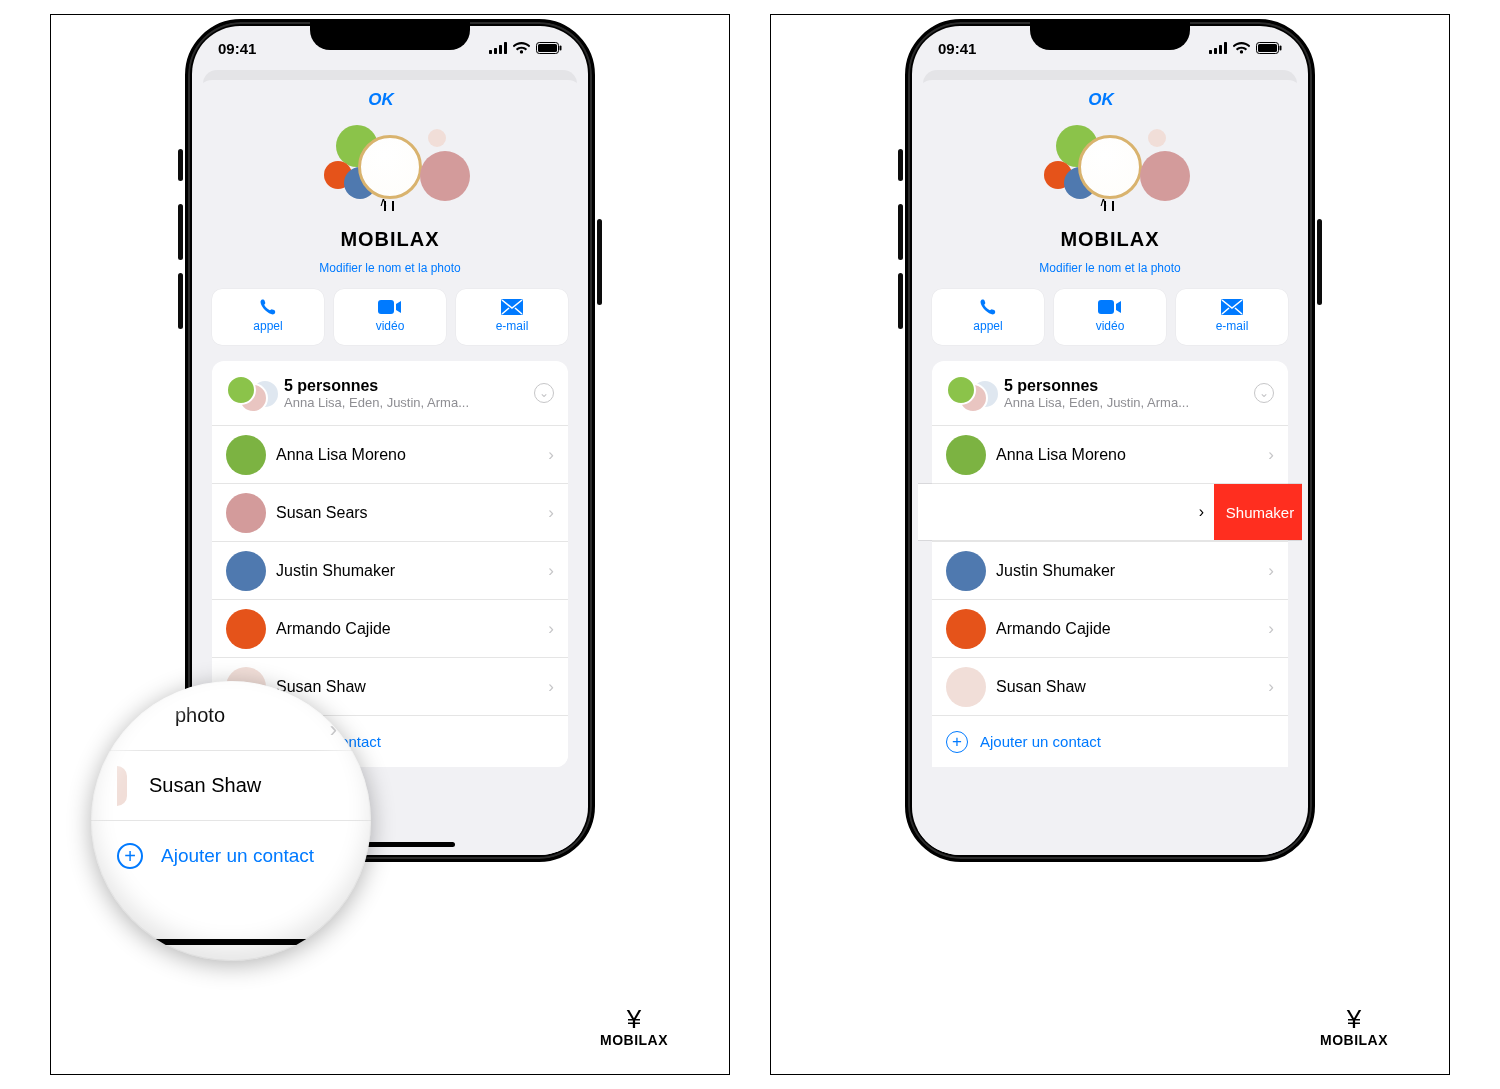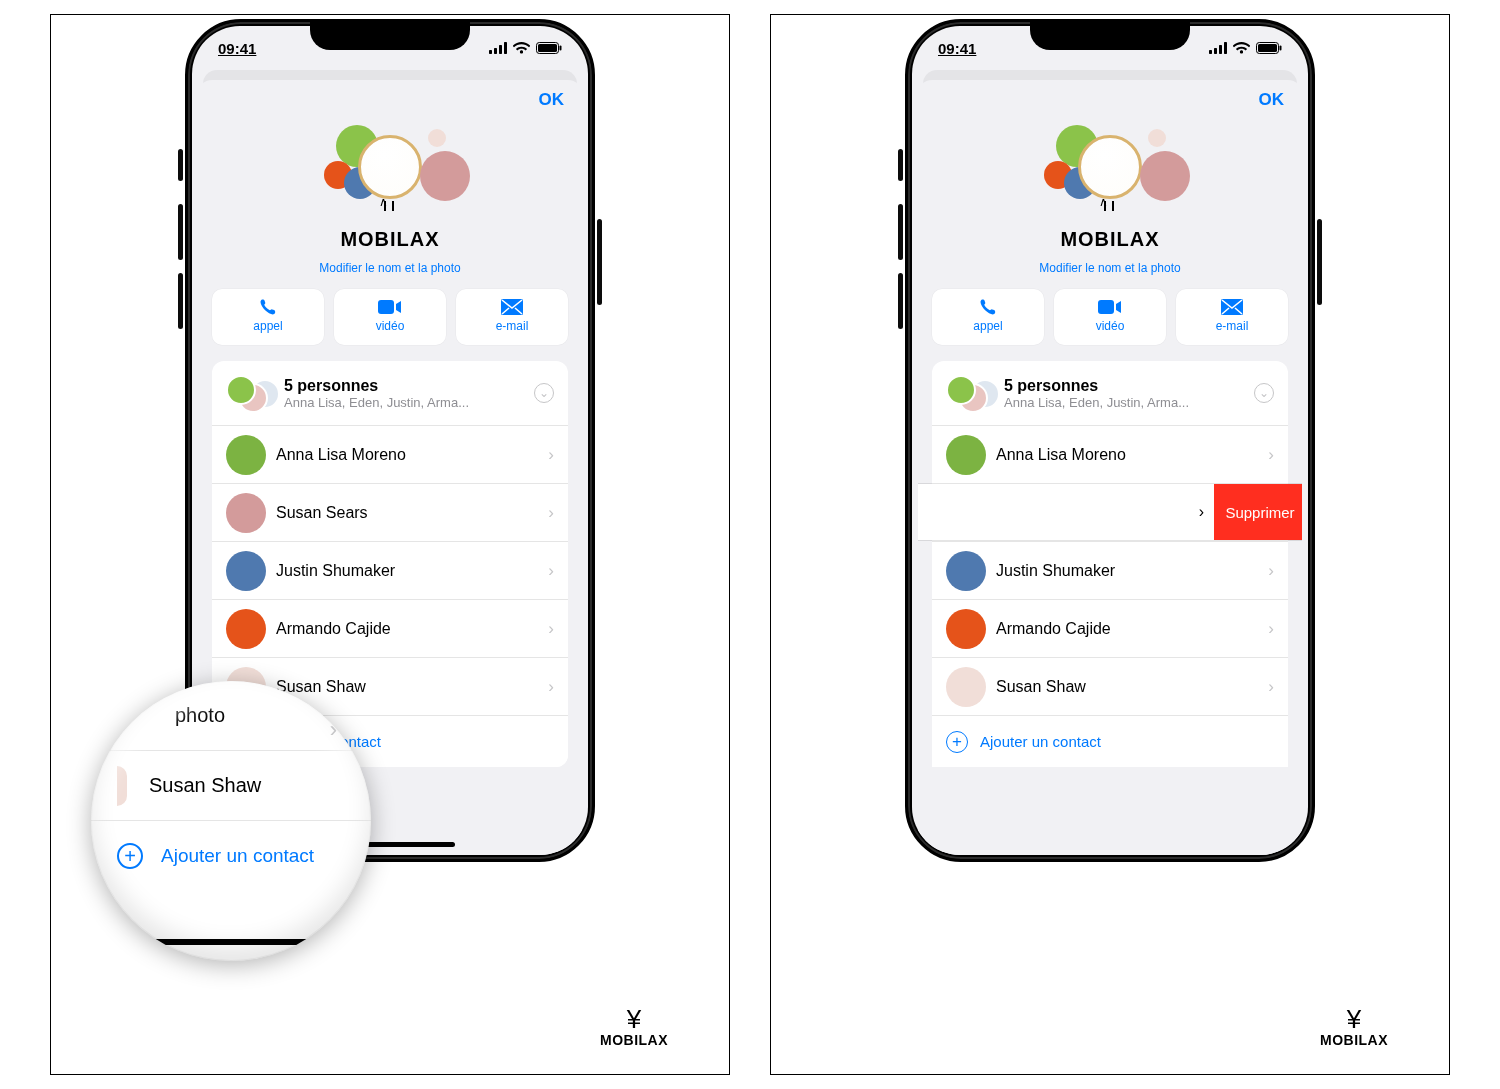--- a/index.html
+++ b/index.html
@@ -27,30 +27,30 @@
   .screen{position:relative;width:100%;height:100%;background:var(--panel);border-radius:48px;overflow:hidden;}
   .notch{position:absolute;top:0;left:50%;transform:translateX(-50%);width:160px;height:28px;background:#000;border-bottom-left-radius:20px;border-bottom-right-radius:20px;z-index:20;}
   
   .side-btn{position:absolute;background:#0c0c0c;border-radius:3px;}
   .sb-left1{left:-7px;top:130px;width:5px;height:32px;}
   .sb-left2{left:-7px;top:185px;width:5px;height:56px;}
   .sb-left3{left:-7px;top:254px;width:5px;height:56px;}
   .sb-right{right:-7px;top:200px;width:5px;height:86px;}
 
   
-  .statusbar{height:44px;display:flex;justify-content:space-between;align-items:center;padding:0 26px;color:#000;font-weight:600;text-decoration:underline;}
+  .statusbar{height:44px;display:flex;justify-content:space-between;align-items:center;padding:0 26px;color:#000;font-weight:600;}
   .statusbar .time{font-size:15px;letter-spacing:0;}
   .status-icons{display:flex;align-items:center;gap:6px;}
   .status-icons svg{display:block;}
 
   
   .modal-back{position:absolute;top:44px;left:11px;right:11px;height:24px;background:#e4e4e7;border-radius:14px 14px 0 0;}
   .modal{position:absolute;top:54px;left:6px;right:6px;bottom:0;background:var(--panel);border-radius:14px 14px 0 0;overflow:hidden;}
 
-  .ok-row{display:flex;justify-content:flex-end;padding:10px 18px 0 0;}
+  .ok-row{display:flex;justify-content:center;padding:10px 18px 0 0;font-style:italic;}
   .ok-btn{color:var(--blue);font-weight:600;font-size:17px;}
 
   .group-hero{height:118px;display:flex;justify-content:center;align-items:center;position:relative;}
   .cluster{position:relative;width:200px;height:100px;}
   .cir{position:absolute;border-radius:50%;}
   .center-ring{width:64px;height:64px;border:3px solid #d9b36e;background:radial-gradient(circle at 40% 30%,#fff,#fefdfa);left:68px;top:16px;}
   .cir-g1{width:42px;height:42px;background:var(--green);left:46px;top:6px;}
   .cir-or{width:28px;height:28px;background:var(--orange);left:34px;top:42px;}
   .cir-bl{width:32px;height:32px;background:var(--steel);left:54px;top:48px;}
   .cir-ro{width:50px;height:50px;background:var(--rose);left:130px;top:32px;}
@@ -371,21 +371,21 @@
                 <span class="nm">Anna Lisa Moreno</span>
                 <span class="chev">›</span>
               </div>
 
               <div class="row-swipe">
                 <div class="swipe-content">
 
                   <span class="chev">›</span>
                 </div>
                 <div class="delete-btn">
-                  <span>Supprimer</span>
+                  <span>Shumaker</span>
                 </div>
               </div>
 
               <div class="row">
                 <div class="avatar av-blue"></div>
                 <span class="nm">Justin Shumaker</span>
                 <span class="chev">›</span>
               </div>
               <div class="row">
                 <div class="avatar av-orange"></div>

